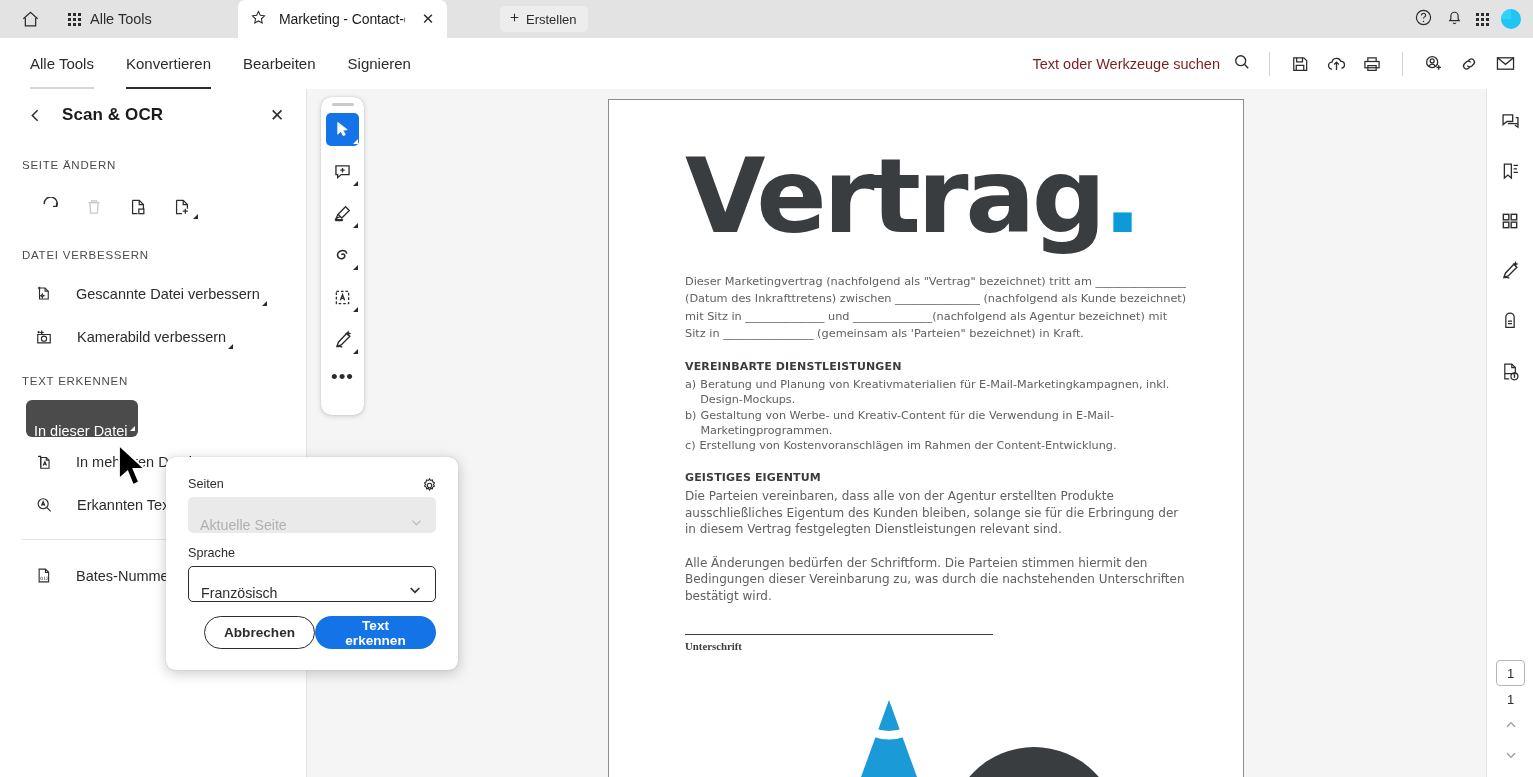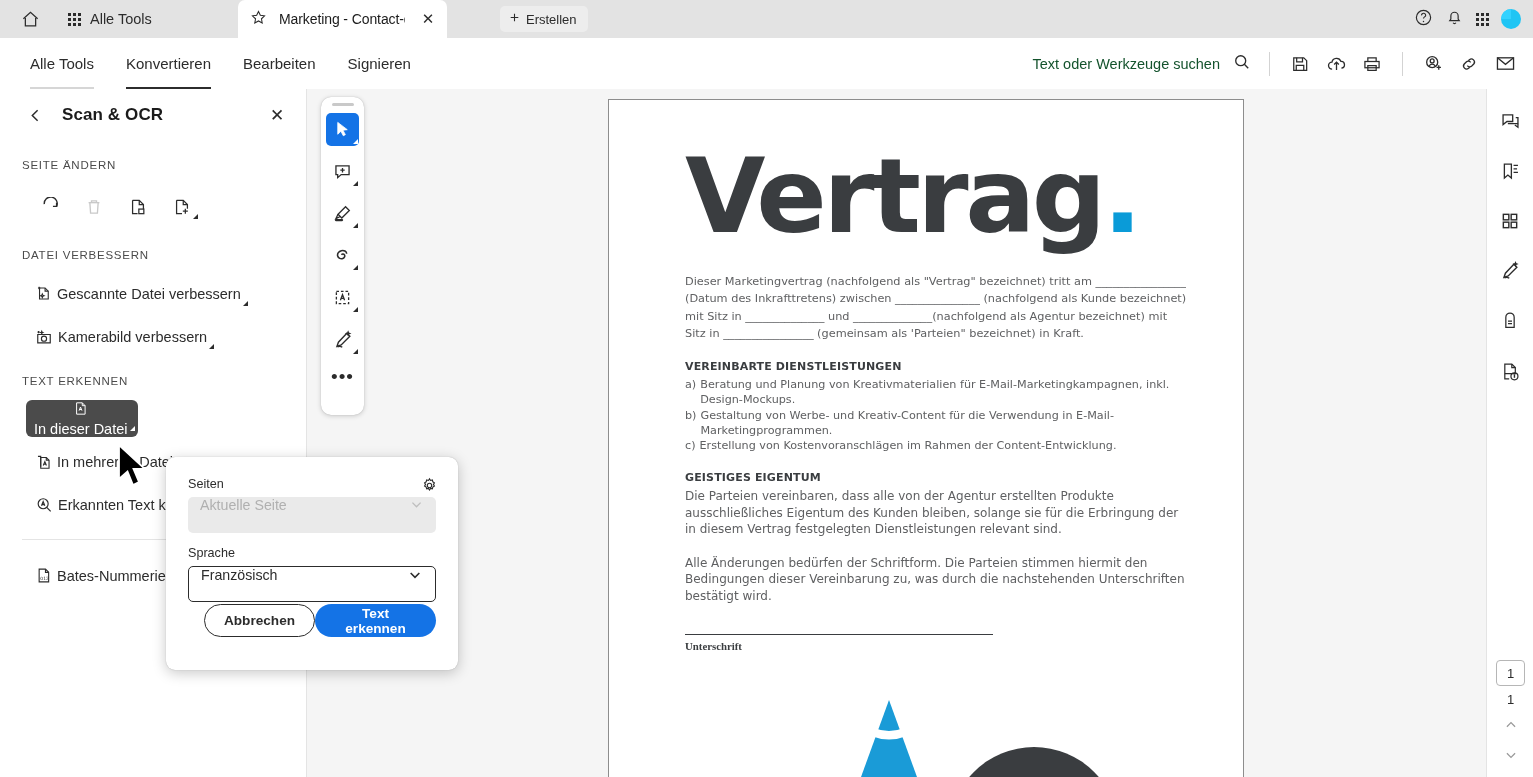--- a/index.html
+++ b/index.html
@@ -74,21 +74,21 @@
     position: absolute; left: 16px; right: 16px; bottom: 0; height: 2px; background: transparent;
   }
   .menu-tab.active .underline { background: #2c2c2c; }
   .menu-tab.soft .underline { background: #d6d6d6; }
 
   .menu-right {
     position: absolute; right: 10px; top: 0; height: 51px;
     display: flex; align-items: center; gap: 0;
   }
   .search-box { display: flex; align-items: center; gap: 12px; cursor: pointer; padding-right: 6px; }
-  .search-box .ph { font-size: 14.5px; color: #14532d; }
+  .search-box .ph { font-size: 14.5px; color: #7f1d1d; }
   .vdiv { width: 1px; height: 24px; background: #d3d3d3; margin: 0 12px; }
   .mr-icon { width: 36px; height: 36px; display: flex; align-items: center; justify-content: center; cursor: pointer; border-radius: 4px; }
 
   
   .leftpanel {
     position: absolute; left: 0; top: 89px; width: 307px; height: 688px;
     background: #fff; border-right: 1px solid #e4e4e4;
   }
   .lp-header { display: flex; align-items: center; height: 52px; padding: 0 16px 0 22px; }
   .lp-back { width: 26px; height: 26px; display: flex; align-items: center; justify-content: center; cursor: pointer; }
@@ -98,21 +98,21 @@
   .lp-section-title {
     font-size: 11.5px; color: #4b4b4b; letter-spacing: 0.75px;
     padding: 0 0 0 22px; text-transform: uppercase;
   }
   .icon-row { display: flex; align-items: center; gap: 0; padding-left: 28px; }
   .icon-row .ibtn {
     width: 44px; height: 44px; display: flex; align-items: center; justify-content: center;
     cursor: pointer; border-radius: 4px; position: relative;
   }
   .lp-item {
-    display: flex; align-items: center; gap: 4px;
+    display: flex; align-items: center; gap: 23px;
     height: 37px; margin: 0 14px 0 26px; padding: 0 10px 0 8px;
     border-radius: 6px; cursor: pointer; position: relative; width: max-content;
     max-width: 268px;
   }
   .lp-item .lbl { font-size: 14.5px; color: #2c2c2c; white-space: nowrap; }
   .lp-item.selected { background: #4b4b4b; flex-direction: column; }
   .lp-item.selected .lbl { color: #fff; }
   .lp-item.selected svg { stroke: #fff; color: #fff; }
   .caret-sm {
     position: absolute; right: 3px; bottom: 6px;
@@ -179,28 +179,28 @@
   
   .popover {
     position: absolute; left: 166px; top: 457px; width: 292px; height: 213px;
     background: #fff; border-radius: 9px;
     box-shadow: 0 3px 14px rgba(0,0,0,.22), 0 0 1px rgba(0,0,0,.3);
     padding: 20px 22px 0 22px; z-index: 40;
   }
   .pop-gear { position: absolute; right: 19px; top: 19px; cursor: pointer; }
   .pop-label { font-size: 12.6px; color: #2c2c2c; margin-bottom: 6px; }
   .pop-select {
-    height: 36px; border-radius: 5px; display: flex; align-items: flex-start;
+    height: 36px; border-radius: 5px; display: flex; align-items: flex-end;
     padding: 0 12px; font-size: 14.2px; cursor: pointer; justify-content: space-between;
   }
   .pop-select.disabled { background: #eaeaea; color: #b0b0b0; }
   .pop-select.normal { background: #fff; border: 1.6px solid #2c2c2c; color: #2c2c2c; }
   .pop-select.disabled .chev { opacity: .45; }
   .pop-row2 { margin-top: 13px; }
-  .pop-actions { display: flex; margin-top: 2px; padding-left: 16px; }
+  .pop-actions { display: flex; margin-top: 14px; padding-left: 16px; }
   .btn-sec {
     height: 33px; border: 1.7px solid #2c2c2c; border-radius: 17px; background: #fff;
     padding: 0 19px; font-size: 13.6px; font-weight: bold; color: #2c2c2c;
     cursor: pointer; font-family: "Liberation Sans", sans-serif;
   }
   .btn-pri {
     height: 33px; border: none; border-radius: 17px; background: #1473e6;
     padding: 0 20px; font-size: 13.6px; font-weight: bold; color: #fff;
     cursor: pointer; font-family: "Liberation Sans", sans-serif;
   }

